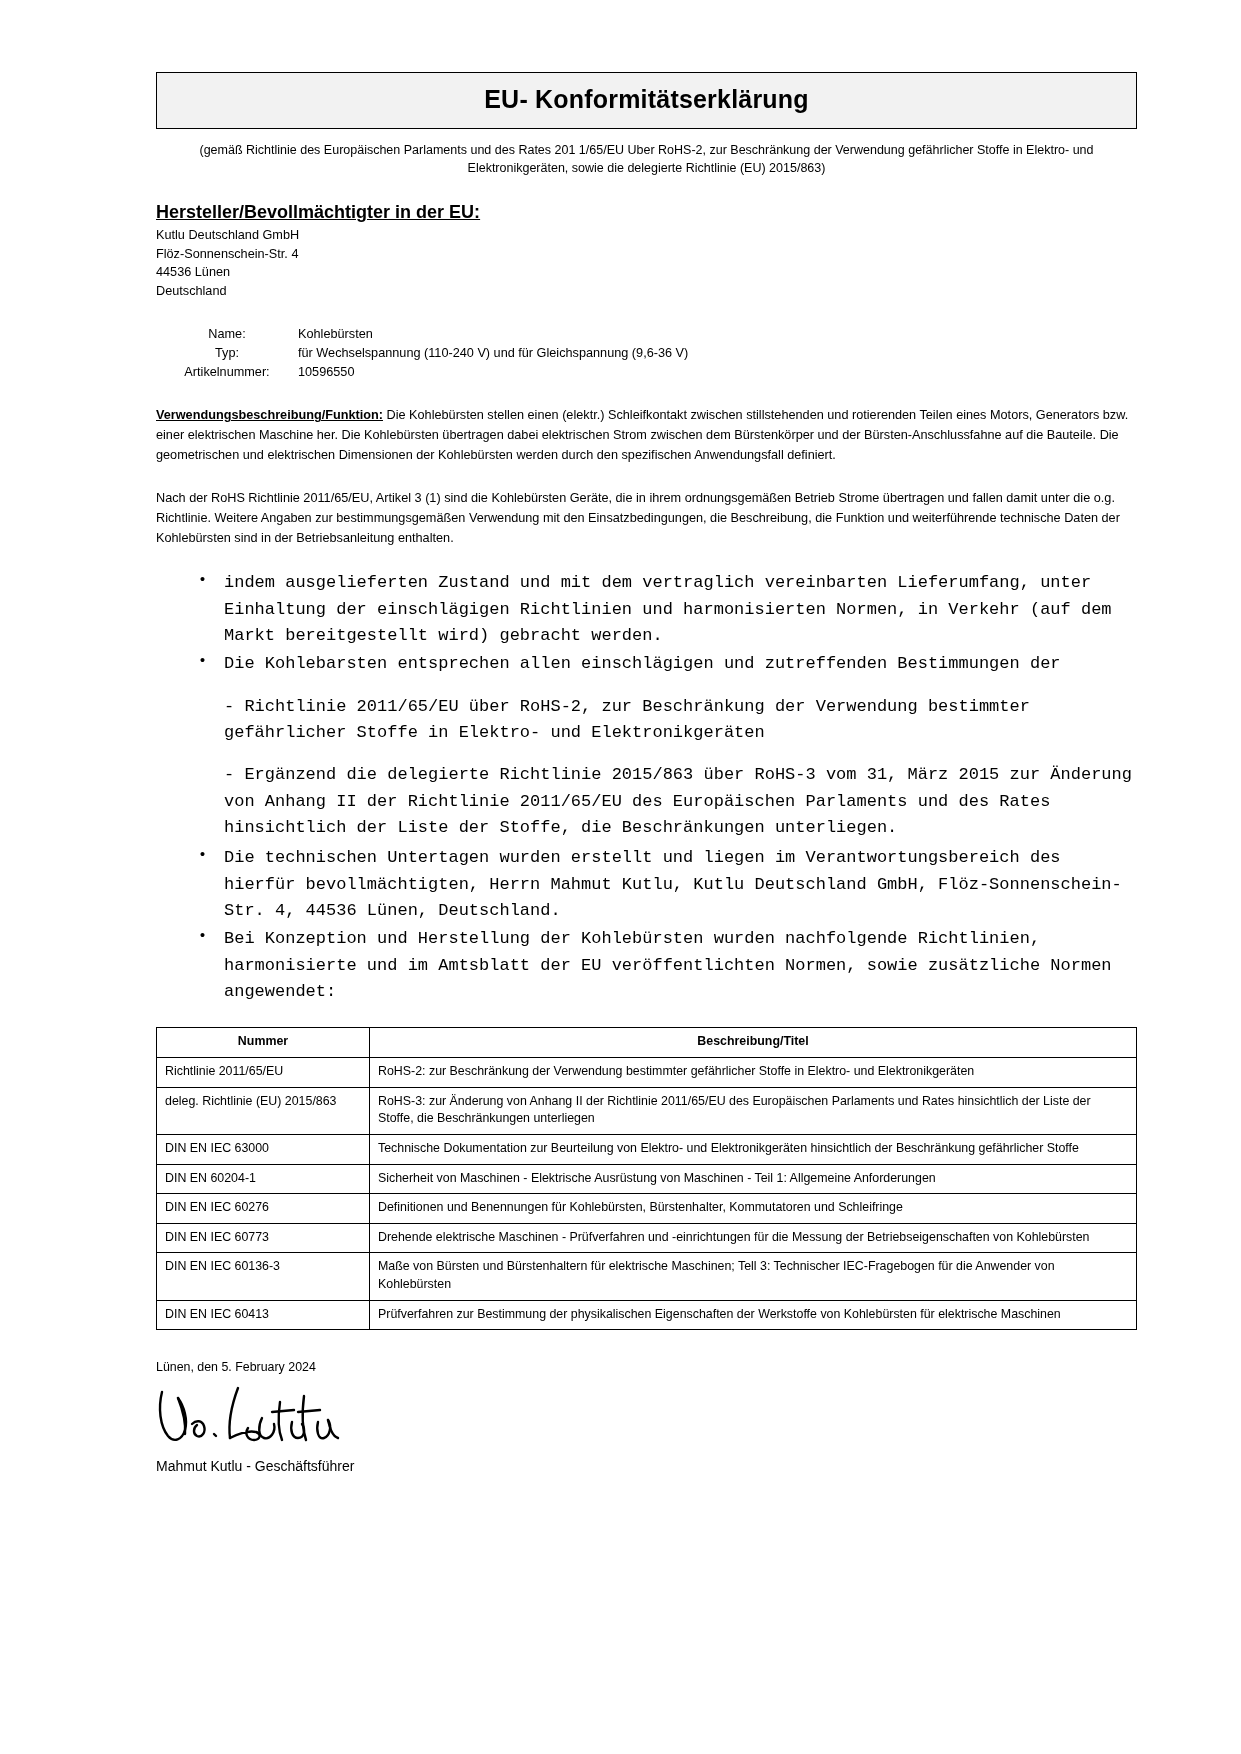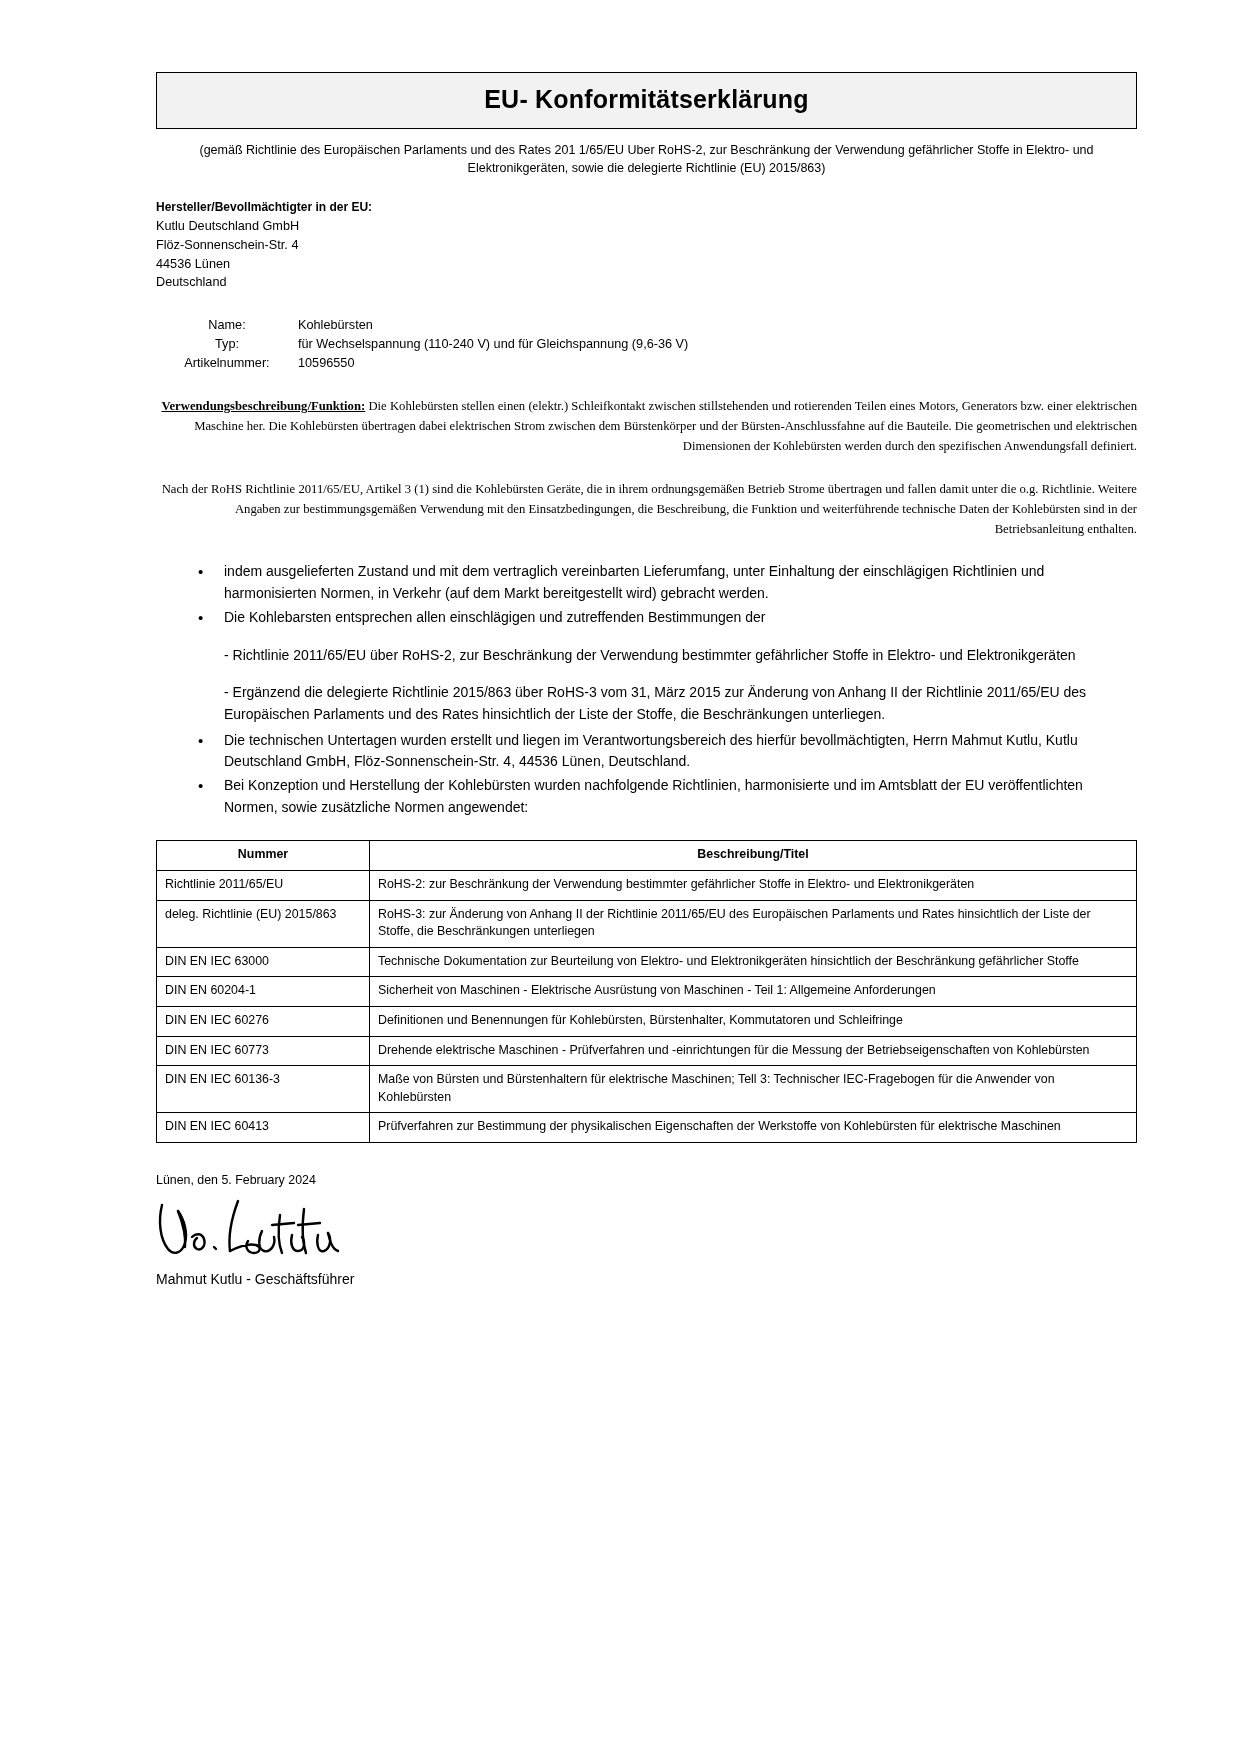--- a/index.html
+++ b/index.html
@@ -36,21 +36,22 @@
     letter-spacing: 0.2px;
   }
   .subtitle {
     text-align: center;
     font-size: 12.5px;
     line-height: 1.45;
     margin: 12px 18px 0 18px;
   }
   .section-label {
     font-weight: bold;
-    font-size: 12px;
+    text-decoration: underline;
+    font-size: 18px;
   }
   .block {
     font-size: 12.7px;
     line-height: 1.48;
   }
   .addr {
     margin-top: 22px;
   }
   .addr-line { }
   .specs {
@@ -64,33 +65,33 @@
   .spec-key {
     width: 142px;
     flex: 0 0 142px;
     text-align: center;
   }
   .spec-val { flex: 1; }
   .para {
     margin-top: 24px;
     font-size: 12.7px;
     line-height: 1.55;
-    text-align: right;
-    font-family: Liberation Serif, serif;
+    text-align: left;
   }
   .para .inline-label {
     font-weight: bold;
     text-decoration: underline;
   }
   ul.bullets {
     margin: 22px 0 0 0;
     padding: 0 0 0 28px;
     list-style: none;
-    font-size: 14px;
+    font-size: 17px;
     line-height: 1.55;
+    font-family: Liberation Mono, monospace;
   }
   ul.bullets > li {
     position: relative;
     padding-left: 40px;
     margin-bottom: 2px;
   }
   ul.bullets > li::before {
     content: "\2022";
     position: absolute;
     left: 14px;

